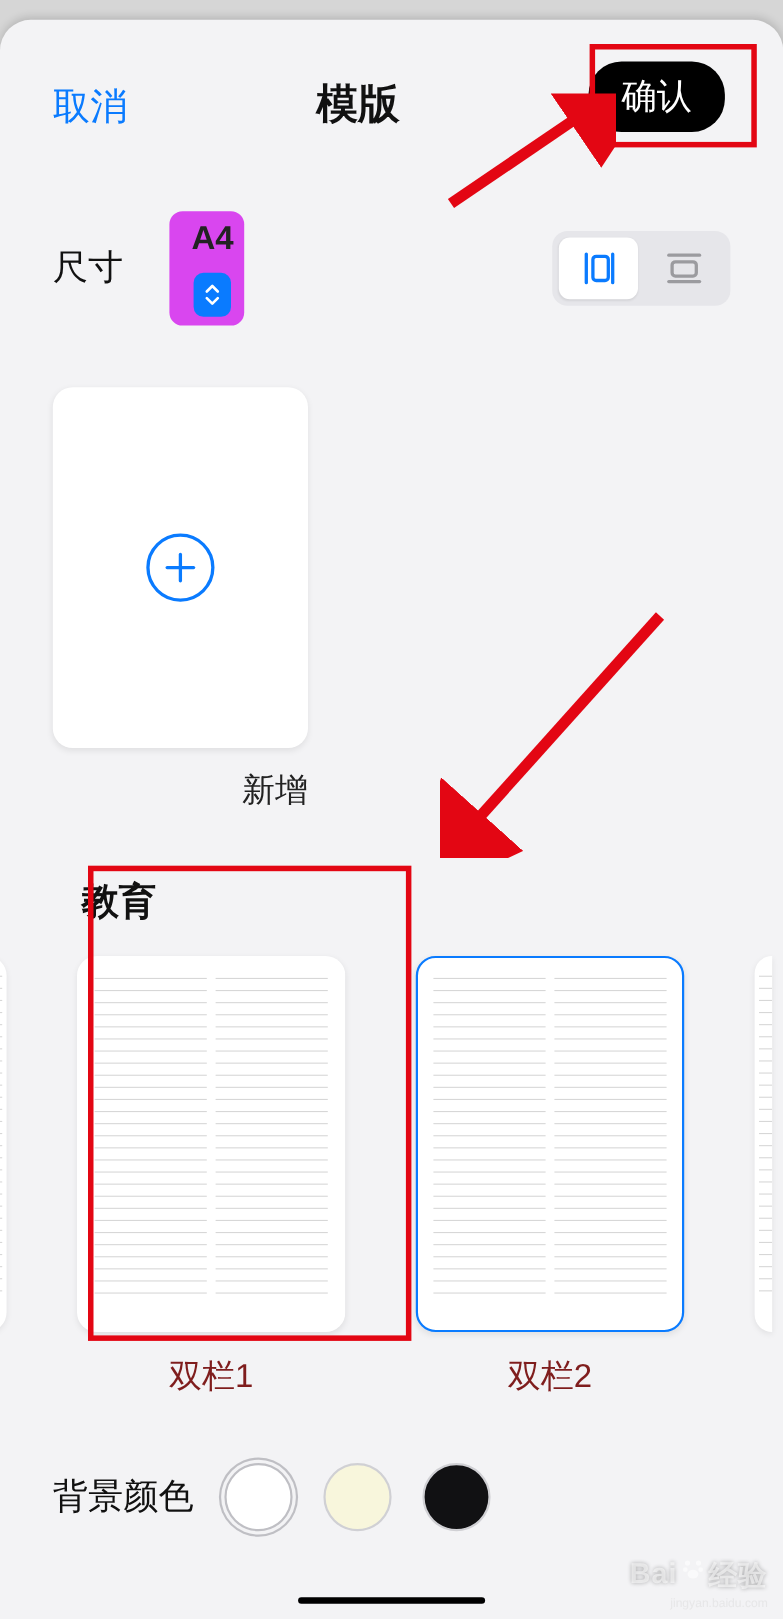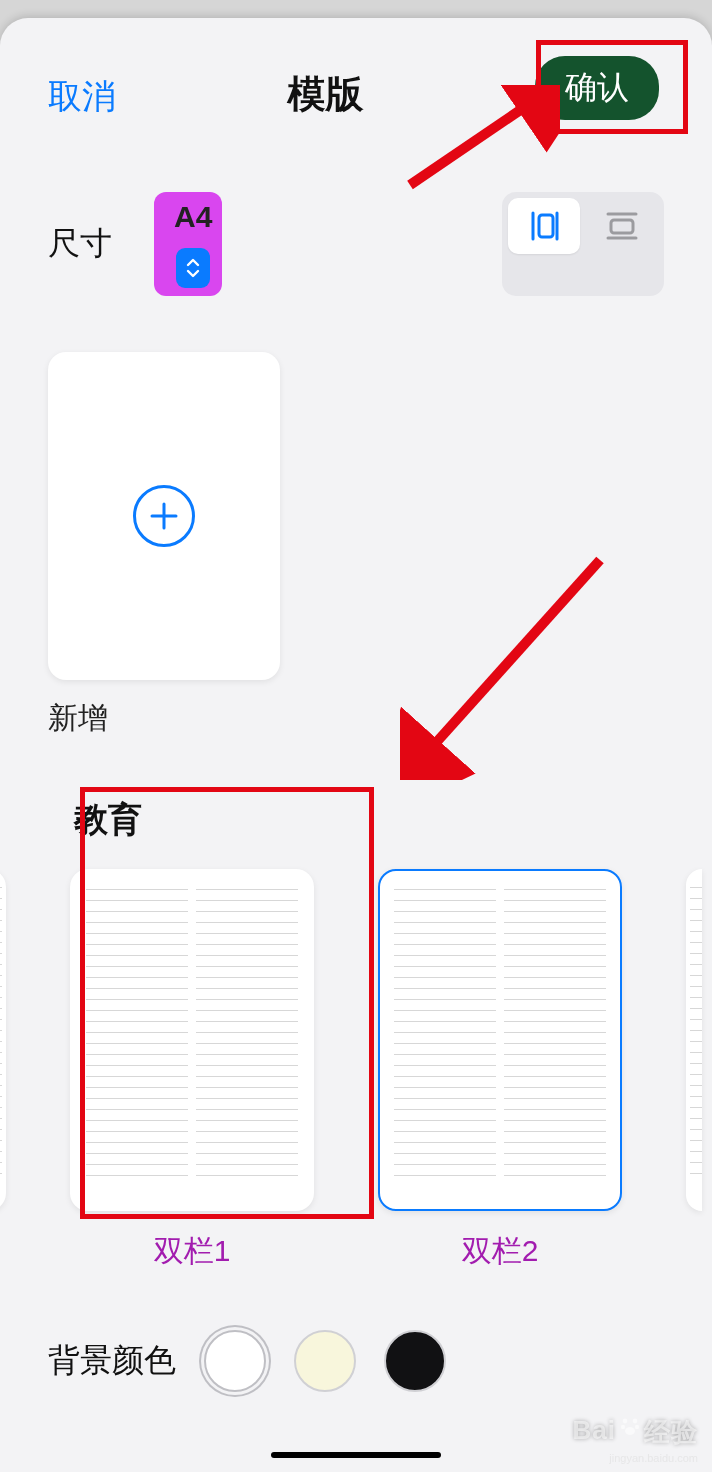--- a/index.html
+++ b/index.html
@@ -32,30 +32,31 @@
     font-size: 34px;
     background: none; border: none;
   }
   .title {
     font-size: 38px;
     font-weight: 700;
     color: #111;
     margin-top: 11px;
   }
   .confirm {
-    background: #14532d;
+    background: #000000;
     color: #fff;
     font-size: 32px;
     border: none;
     border-radius: 30px;
     padding: 10px 30px;
   }
   
   .size-row {
     display: flex;
+    align-items: center;
     justify-content: space-between;
     padding: 0 48px;
     margin-top: 72px;
     gap: 12px;
   }
   .size-left { display: flex; align-items: center; gap: 42px; }
   .size-label { font-size: 32px; color: #111; }
   .size-picker {
     display: flex; align-items: center;
     background: #d946ef;
@@ -97,21 +98,21 @@
     box-shadow: 0 2px 6px rgba(0,0,0,.08);
     display:flex; align-items:center; justify-content:center;
   }
   .plus-circle {
     width: 62px; height: 62px;
     border: 3px solid #0a7bff;
     border-radius: 50%;
     display:flex; align-items:center; justify-content:center;
   }
   .plus-circle svg { display:block; }
-  .newadd-label { text-align:left; width:232px; font-size:30px; color:#222; margin-top:18px; }
+  .newadd-label { text-align:right; width:232px; font-size:30px; color:#222; margin-top:18px; }
   
   .section-title { font-size: 34px; font-weight:700; color:#111; padding:0 74px; margin-top: 58px; }
   .tpl-row {
     display:flex; gap: 64px;
     padding: 0 0 0 0;
     margin-top: 26px;
     margin-left: -24px;
     align-items: flex-start;
   }
   .tpl-item { display:flex; flex-direction:column; align-items:center; }
@@ -120,21 +121,21 @@
     background:#fff;
     border-radius: 18px;
     box-shadow: 0 2px 6px rgba(0,0,0,.08);
     padding: 18px 14px;
     display:flex; gap:8px;
     border: 2px solid transparent;
   }
   .tpl-card.selected { border-color:#0a7bff; }
   .tpl-col { flex:1; display:flex; flex-direction:column; gap:10px; }
   .tpl-line { height:1px; background:#d7d7d7; width:100%; }
-  .tpl-label { font-size:30px; color:#a21caf; margin-top:20px; }
+  .tpl-label { font-size:30px; color:#7f1d1d; margin-top:20px; }
   .tpl-partial {
     width: 30px; height: 342px;
     background:#fff;
     border-top-right-radius:18px; border-bottom-right-radius:18px;
     box-shadow: 0 2px 6px rgba(0,0,0,.08);
     overflow:hidden;
     padding: 18px 4px 18px 0;
     display:flex; flex-direction:column; gap:10px;
   }
   .tpl-partial .tpl-line { background:#d7d7d7; }

